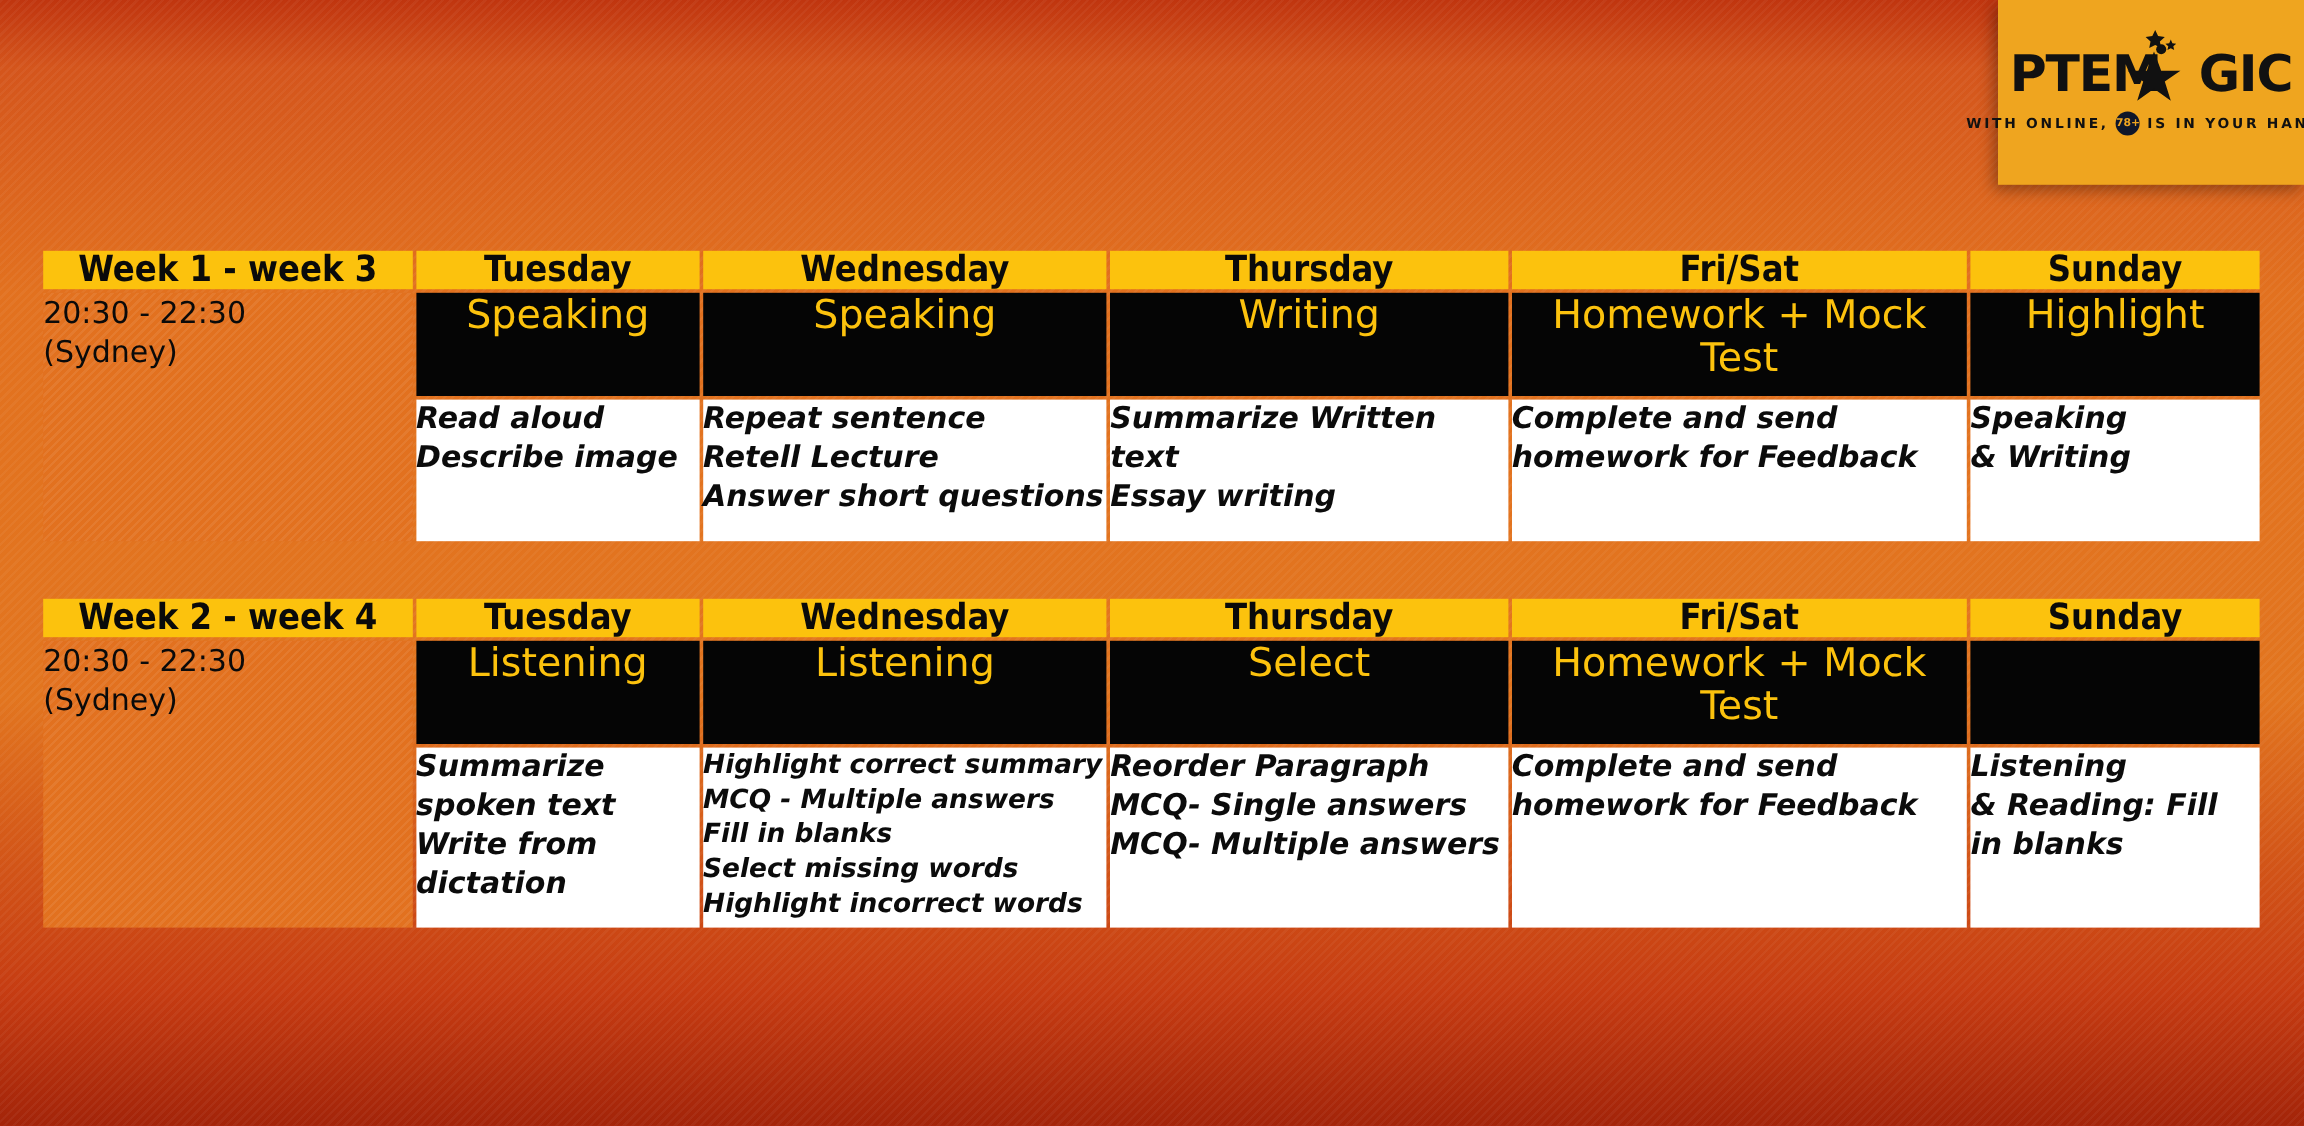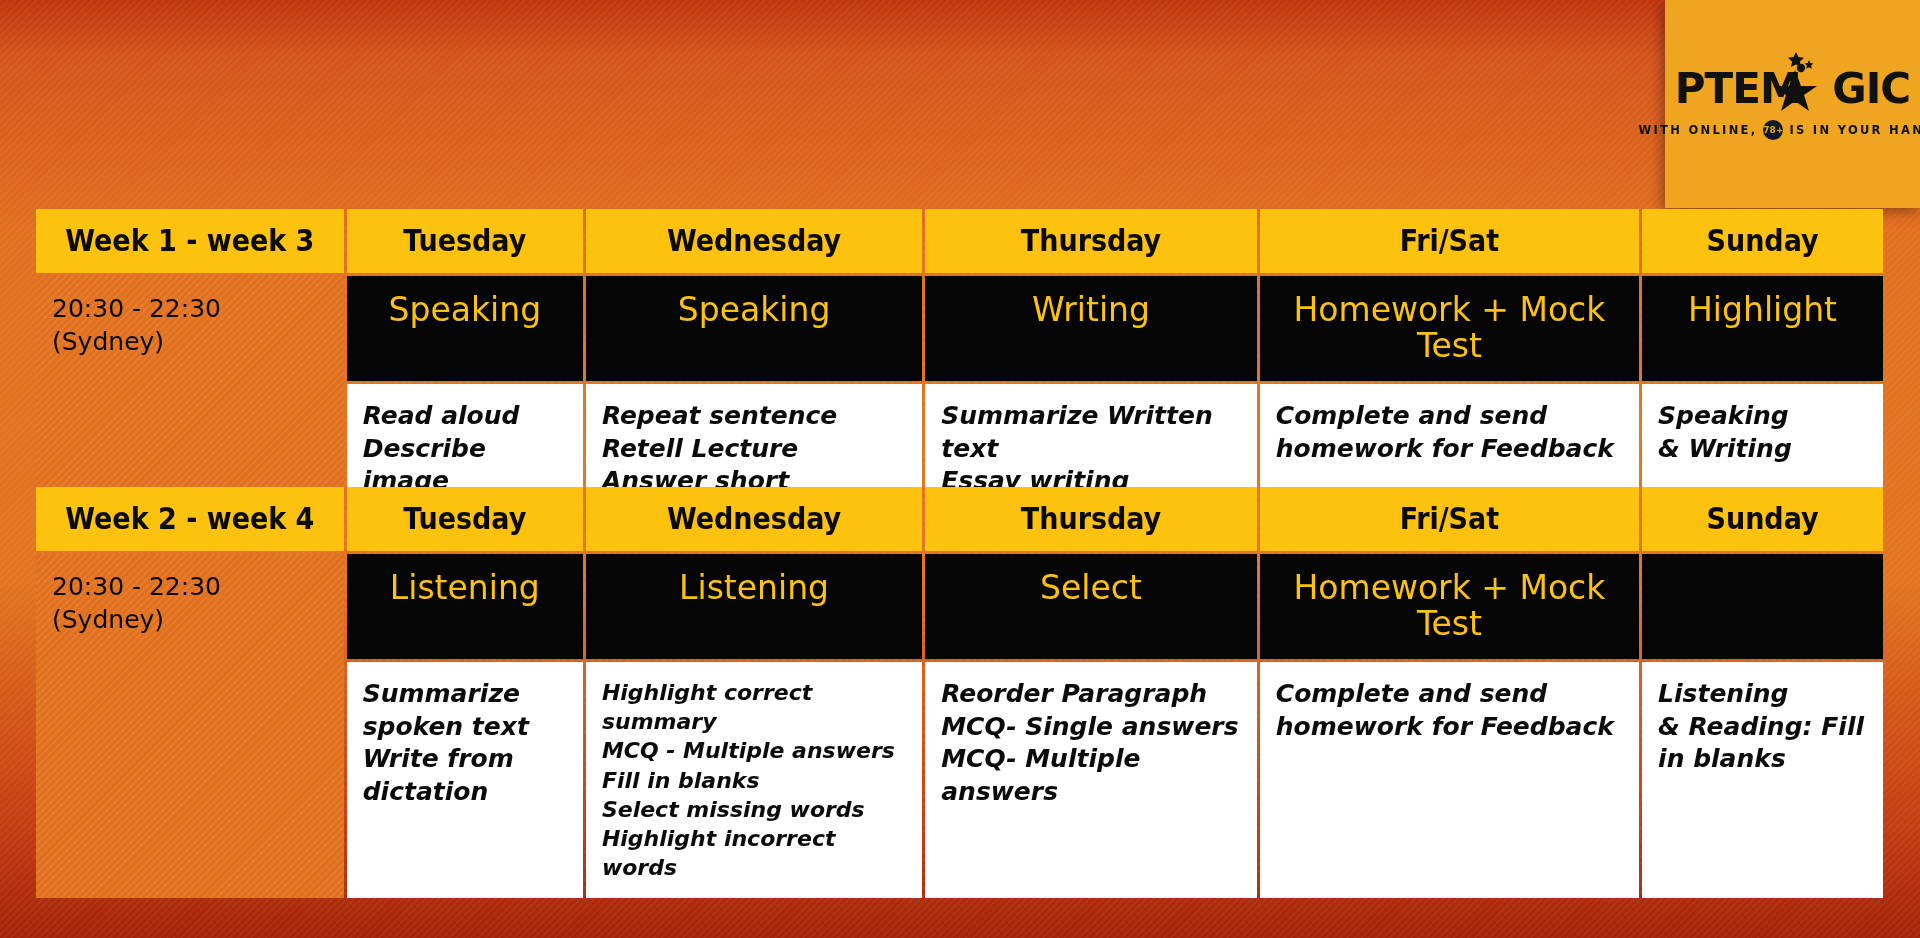--- a/index.html
+++ b/index.html
@@ -27,21 +27,21 @@
   .header-title{
     position:absolute;left:38px;top:42px;
     font-size:82px;line-height:1;font-weight:700;
     color:#f5b91a;letter-spacing:-1.5px;
     font-family:"DejaVu Sans Condensed","Liberation Sans Narrow","Liberation Sans",sans-serif;
     transform:scaleX(.97);transform-origin:left top;
     text-shadow:2px 2px 2px rgba(0,0,0,.55);
     white-space:nowrap;
   }
   .logo-panel{
-    position:absolute;right:0;top:0;width:255px;height:208px;
+    position:absolute;right:0;top:0;width:255px;height:154px;
     background:#efa51f;
     box-shadow:-3px 4px 12px rgba(0,0,0,.35);
     display:flex;flex-direction:column;align-items:center;justify-content:center;
   }
   .logo-wordmark{
     position:relative;
     font-size:42px;font-weight:700;color:#111;letter-spacing:-1px;
     font-family:"DejaVu Sans","Liberation Sans",sans-serif;
     display:flex;align-items:center;line-height:1;
   }
@@ -58,22 +58,22 @@
     width:20px;height:20px;border-radius:50%;background:#0f172a;color:#efa51f;
     font-size:9px;font-weight:700;letter-spacing:0;
   }
   
   .tt{
     position:absolute;
     border-collapse:separate;border-spacing:3px;
     table-layout:fixed;
   }
   #table1{left:33px;top:206px;width:1853px;}
-  #table2{left:33px;top:484px;width:1853px;}
-  .tt td,.tt th{padding:16px;vertical-align:top;}
+  #table2{left:33px;top:496px;width:1853px;}
+  .tt td,.tt th{padding:0;vertical-align:top;}
   .th-cell{
     background:#fcc20d;color:#0a0a0a;
     font-size:30px;font-weight:700;text-align:center;
     font-family:"DejaVu Sans Condensed","Liberation Sans Narrow","Liberation Sans",sans-serif;
     padding:10px 4px 12px 4px;
     line-height:1.05;
     white-space:nowrap;
   }
   .time-cell{
     background:

